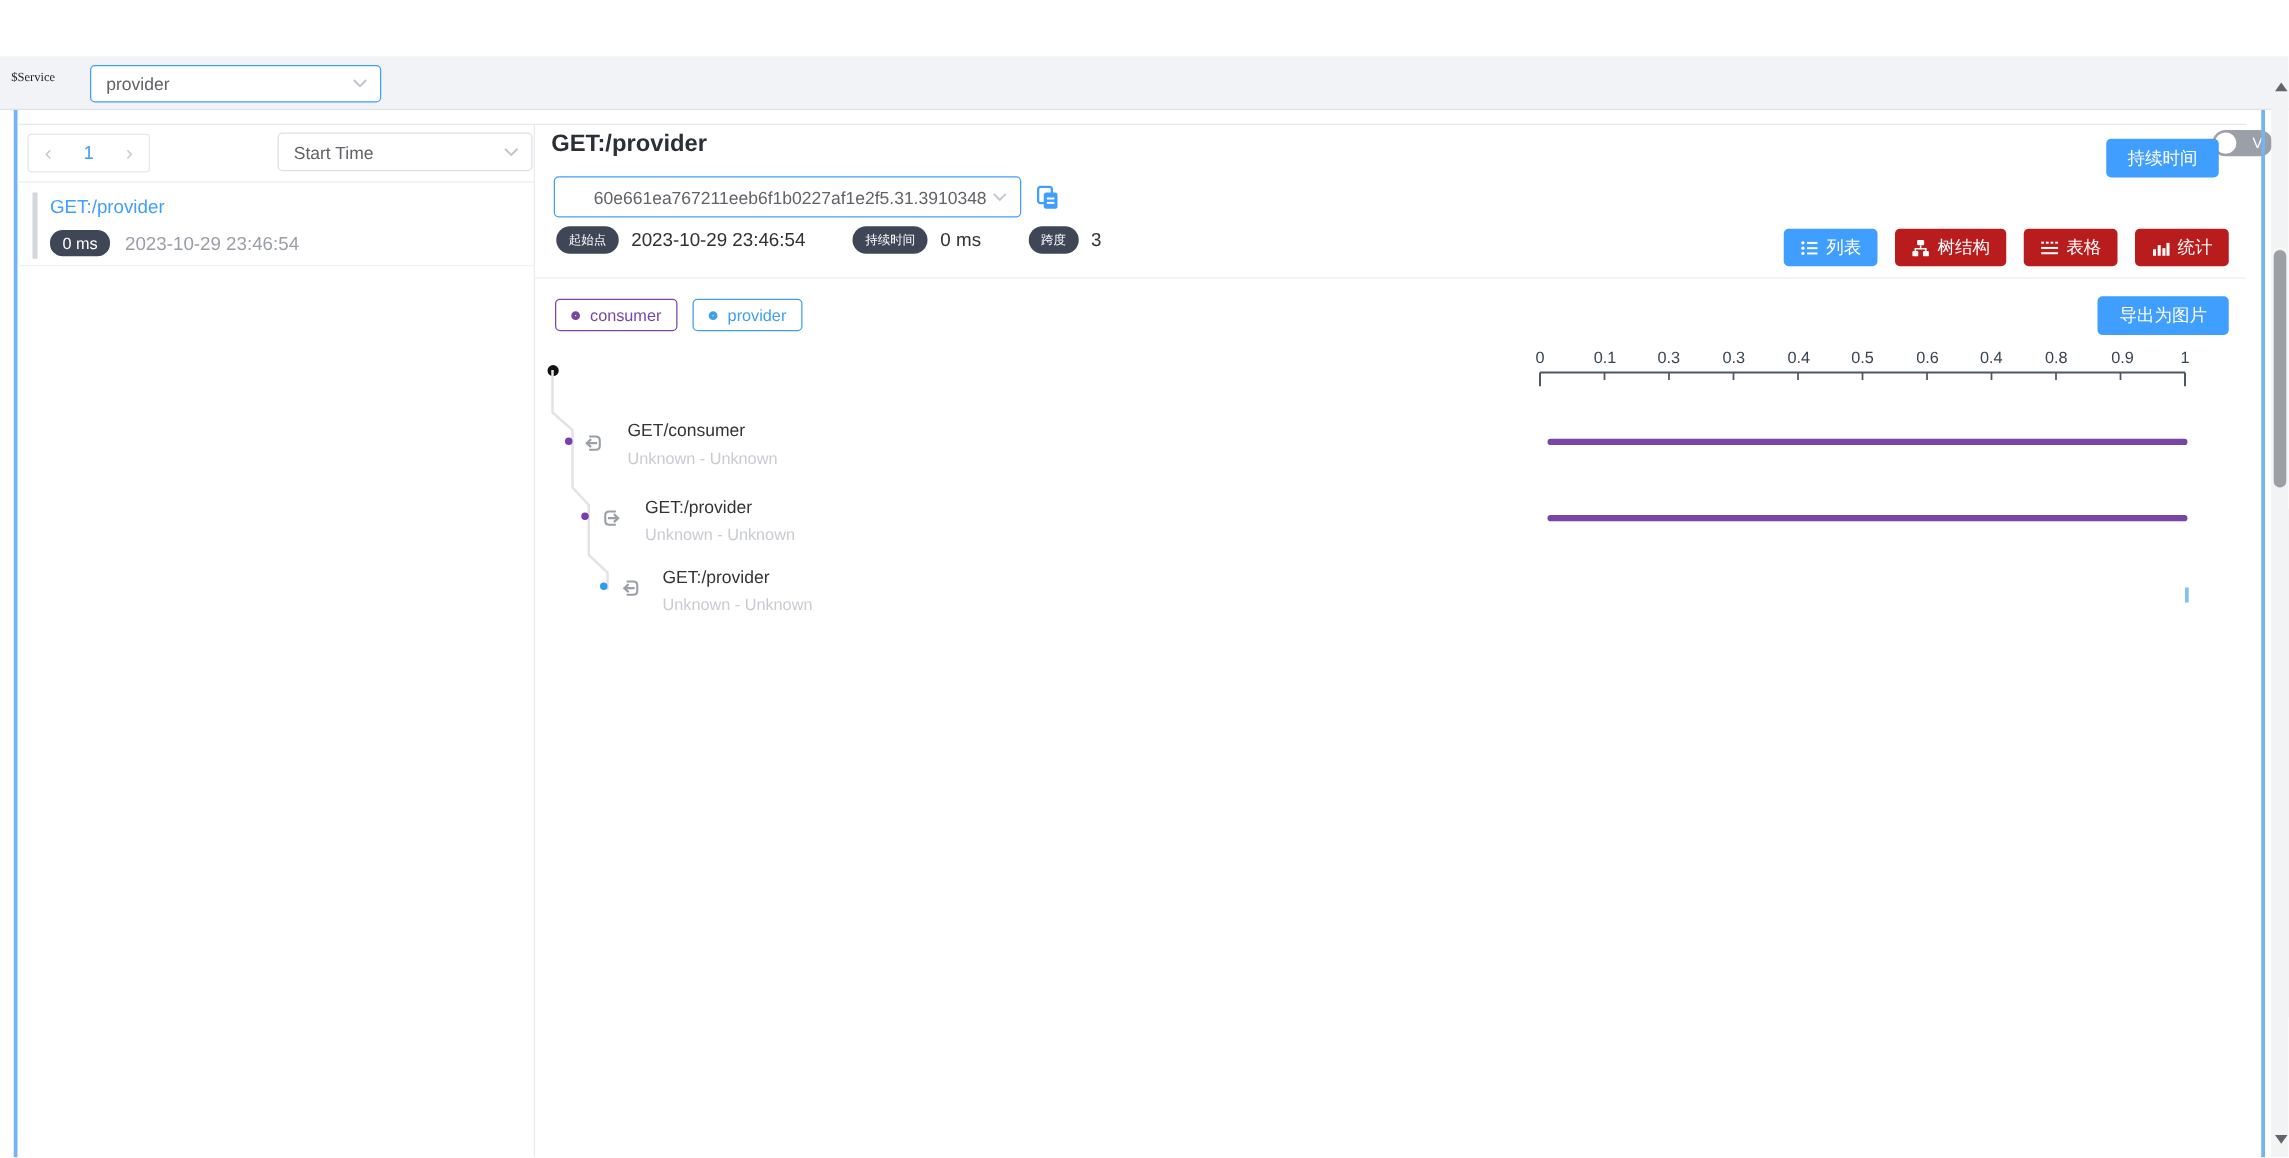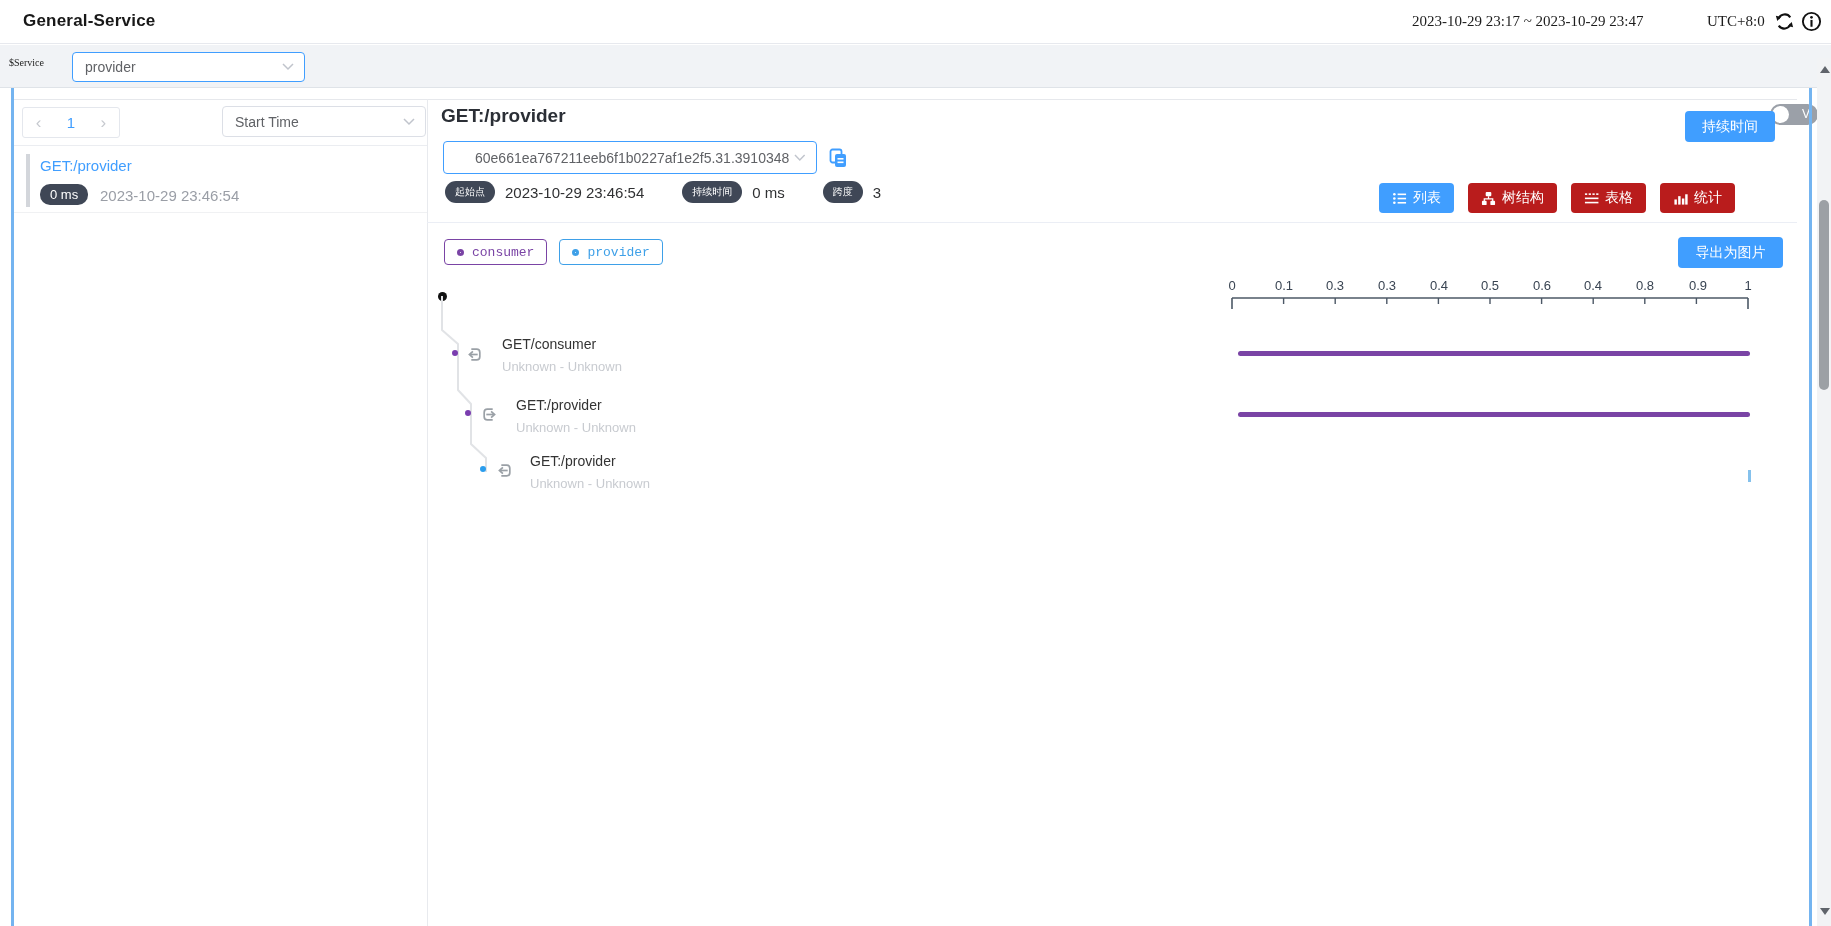--- a/index.html
+++ b/index.html
@@ -48,27 +48,27 @@
   .btn-blue { background:#409eff; color:#fff; font-size:14px; border:none; border-radius:4px; display:flex; align-items:center; justify-content:center; cursor:pointer; }
   .btn-viewlogs { position:absolute; left:1685px; top:111px; width:90px; height:31px; }
   .trace-select { position:absolute; left:443px; top:141px; width:374px; height:33px;padding-left:31px; }
   .trace-select .tid { overflow:hidden; white-space:nowrap; width:330px; }
   .copy-icon { position:absolute; left:828px; top:148px; width:20px; height:20px; cursor:pointer; }
 
   .meta-row { position:absolute; left:445px; top:180px; height:24px; display:flex; align-items:center; gap:10px; }
   .meta-badge { background:#3f4756; color:#fff; font-size:10px; border-radius:11px; padding:4px 10px; white-space:nowrap; }
   .meta-value { font-size:15px; color:#303133; margin-right:28px; white-space:nowrap; }
 
-  .modes-row { position:absolute; top:183px; left:1342px; width:393px; height:30px; display:flex; gap:14px; justify-content:flex-end; }
+  .modes-row { position:absolute; top:183px; left:1390px; width:393px; height:30px; display:flex; gap:14px; justify-content:flex-end; }
   .mode-btn { height:30px; padding:0 13px; border:none; border-radius:4px; background:#b91c1c; color:#fff; font-size:14px; display:flex; align-items:center; gap:6px; cursor:pointer; white-space:nowrap; }
   .mode-btn.active { background:#409eff; }
   .detail-divider { position:absolute; left:427px; top:222px; width:1370px; height:1px; background:#ebeef5; }
 
   
-  .legend-row { position:absolute; left:444px; top:239px; height:44px; display:flex; gap:12px;font-family:Liberation Mono, monospace; }
+  .legend-row { position:absolute; left:444px; top:239px; height:44px; display:flex; gap:12px; }
   .chip { display:flex; align-items:center; gap:8px; border-radius:4px; padding:0 12px; height:26px; font-size:13px; background:#fff; cursor:pointer; }
   .chip.consumer { border:1px solid #7a44a5; color:#7a44a5; }
   .chip.provider { border:1px solid #3ea0e8; color:#3ea0e8; }
   .chip .ring { width:7px; height:7px; border-radius:50%; background:#fff; }
   .chip.consumer .ring { border:3px solid #7a44a5; }
   .chip.provider .ring { border:3px solid #3ea0e8; }
   .btn-export { position:absolute; left:1678px; top:237px; width:105px; height:31px; }
 
   
   .axis-label { position:absolute; top:278px; transform:translateX(-50%); font-size:13px; color:#394452; }
@@ -88,36 +88,20 @@
   .sb-arrow { position:absolute; left:1820px; width:0; height:0; border-left:5px solid transparent; border-right:5px solid transparent; }
   .sb-up { top:66px; border-bottom:7px solid #60646b; }
   .sb-down { top:908px; border-top:7px solid #60646b; }
   .sb-thumb { position:absolute; left:1819px; top:200px; width:10px; height:190px; background:#9ca0a5; border-radius:5px; cursor:pointer; }
 </style>
 </head>
 <body>
 
 <div class="stage">
 
-  <div class="header">
-    <div class="app-title">General-Service</div>
-    <div class="time-range serif">2023-10-29 23:17 ~ 2023-10-29 23:47</div>
-    <div class="tz serif">UTC+8:0</div>
-    <svg class="hicon" style="left:1774px" viewBox="0 0 20 20">
-      <path d="M15.5 6 A6.4 6.4 0 0 0 4.2 7.6" fill="none" stroke="#111" stroke-width="2"></path>
-      <polygon points="1.8,4.6 6.8,5.6 3.1,9.6" fill="#111"></polygon>
-      <path d="M4.5 14 A6.4 6.4 0 0 0 15.8 12.4" fill="none" stroke="#111" stroke-width="2"></path>
-      <polygon points="18.2,15.4 13.2,14.4 16.9,10.4" fill="#111"></polygon>
-    </svg>
-    <svg class="hicon" style="left:1801px" viewBox="0 0 20 20">
-      <circle cx="10" cy="10" r="8.2" fill="none" stroke="#111" stroke-width="1.8"></circle>
-      <circle cx="10" cy="6" r="1.3" fill="#111"></circle>
-      <rect x="9" y="8.5" width="2" height="6.5" fill="#111"></rect>
-    </svg>
-  </div>
 
   <div class="filterbar">
     <div class="svc-label serif">$Service</div>
     <div class="select blue svc-select">
       <span>provider</span>
       <svg width="12" height="8" viewBox="0 0 12 8">
           <polyline points="1,1 6,6 11,1" fill="none" stroke="#c0c4cc" stroke-width="1.5"></polyline>
         </svg>
     </div>
     <div class="toggle">

